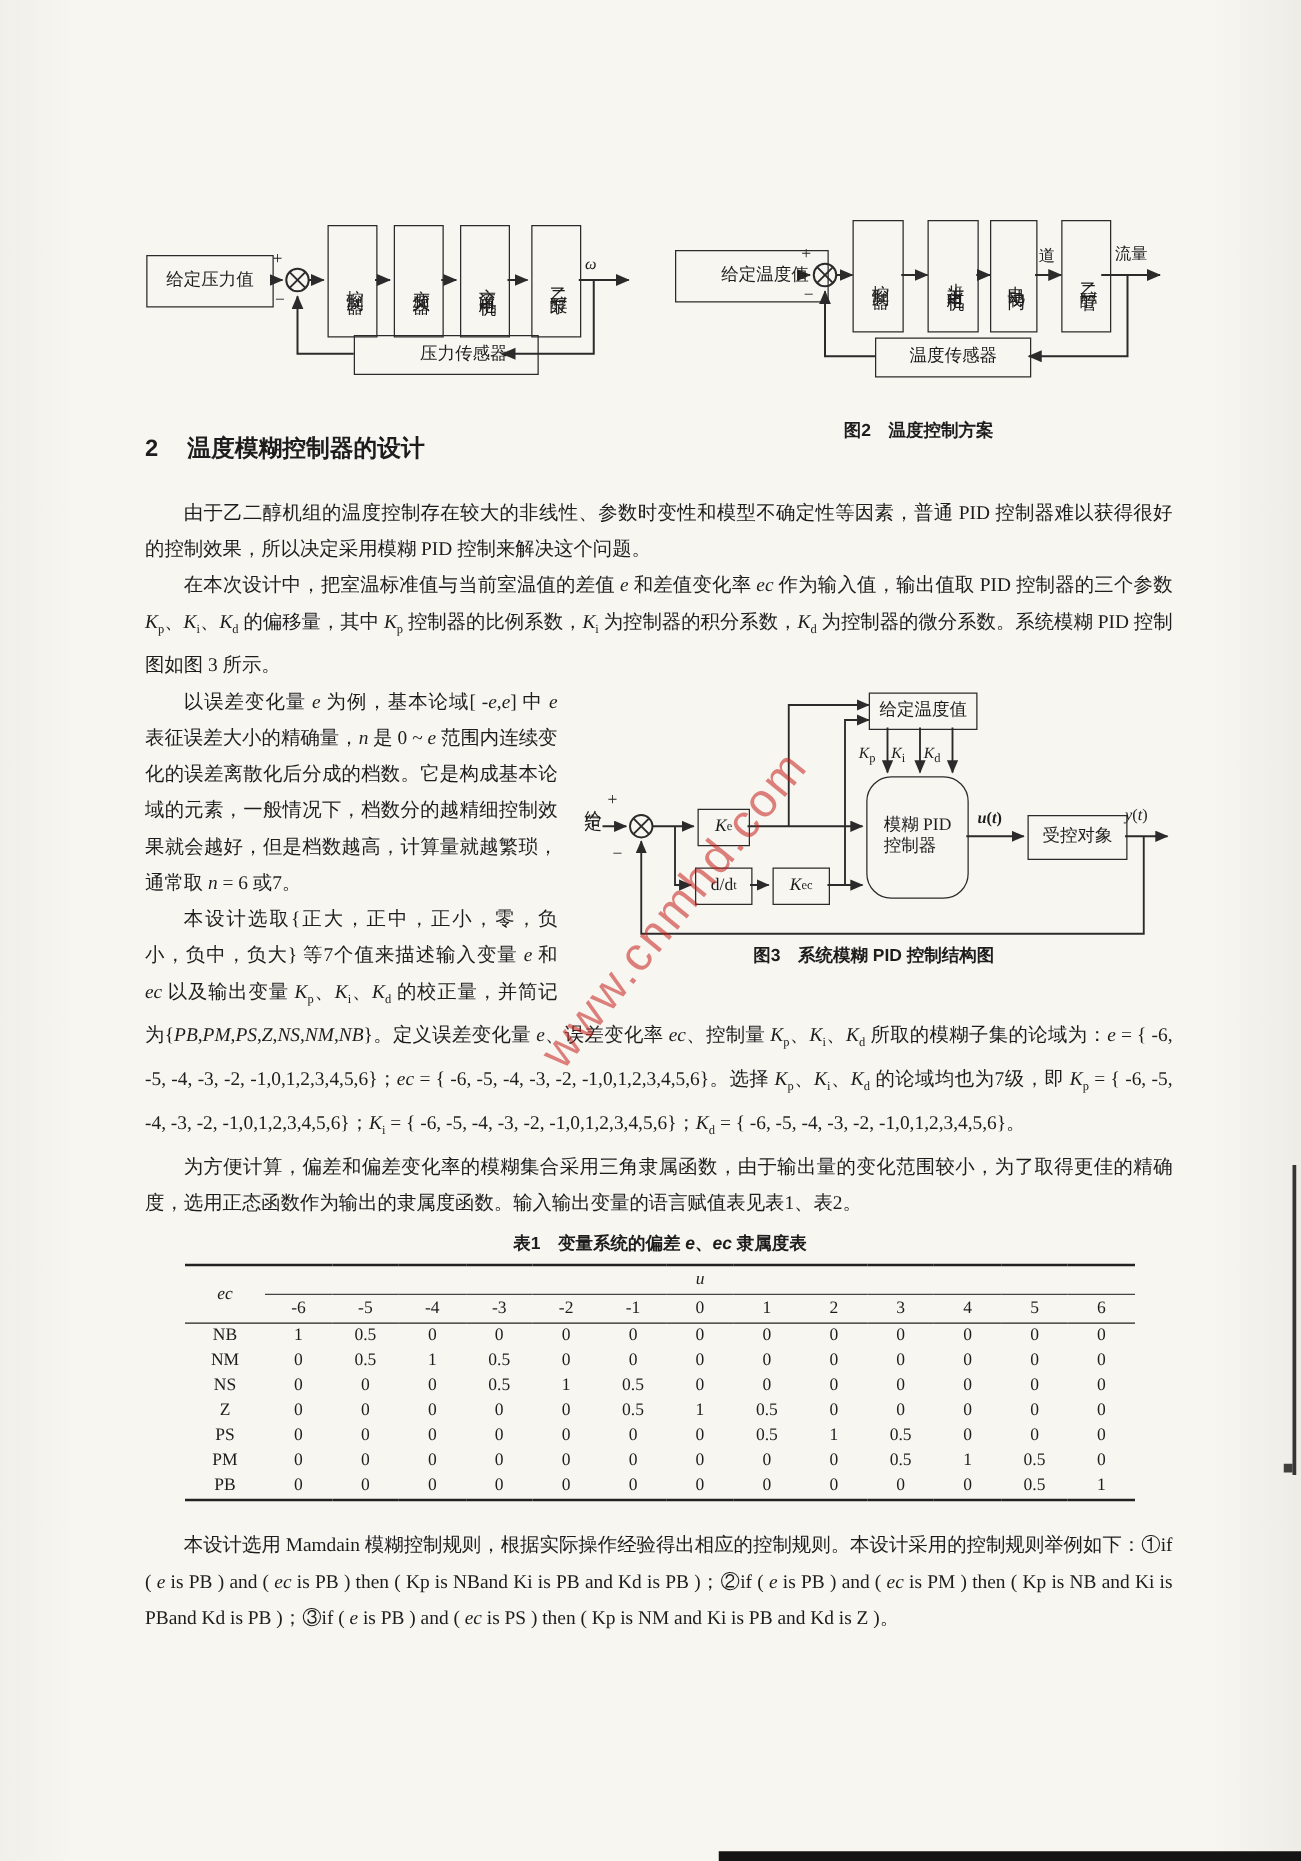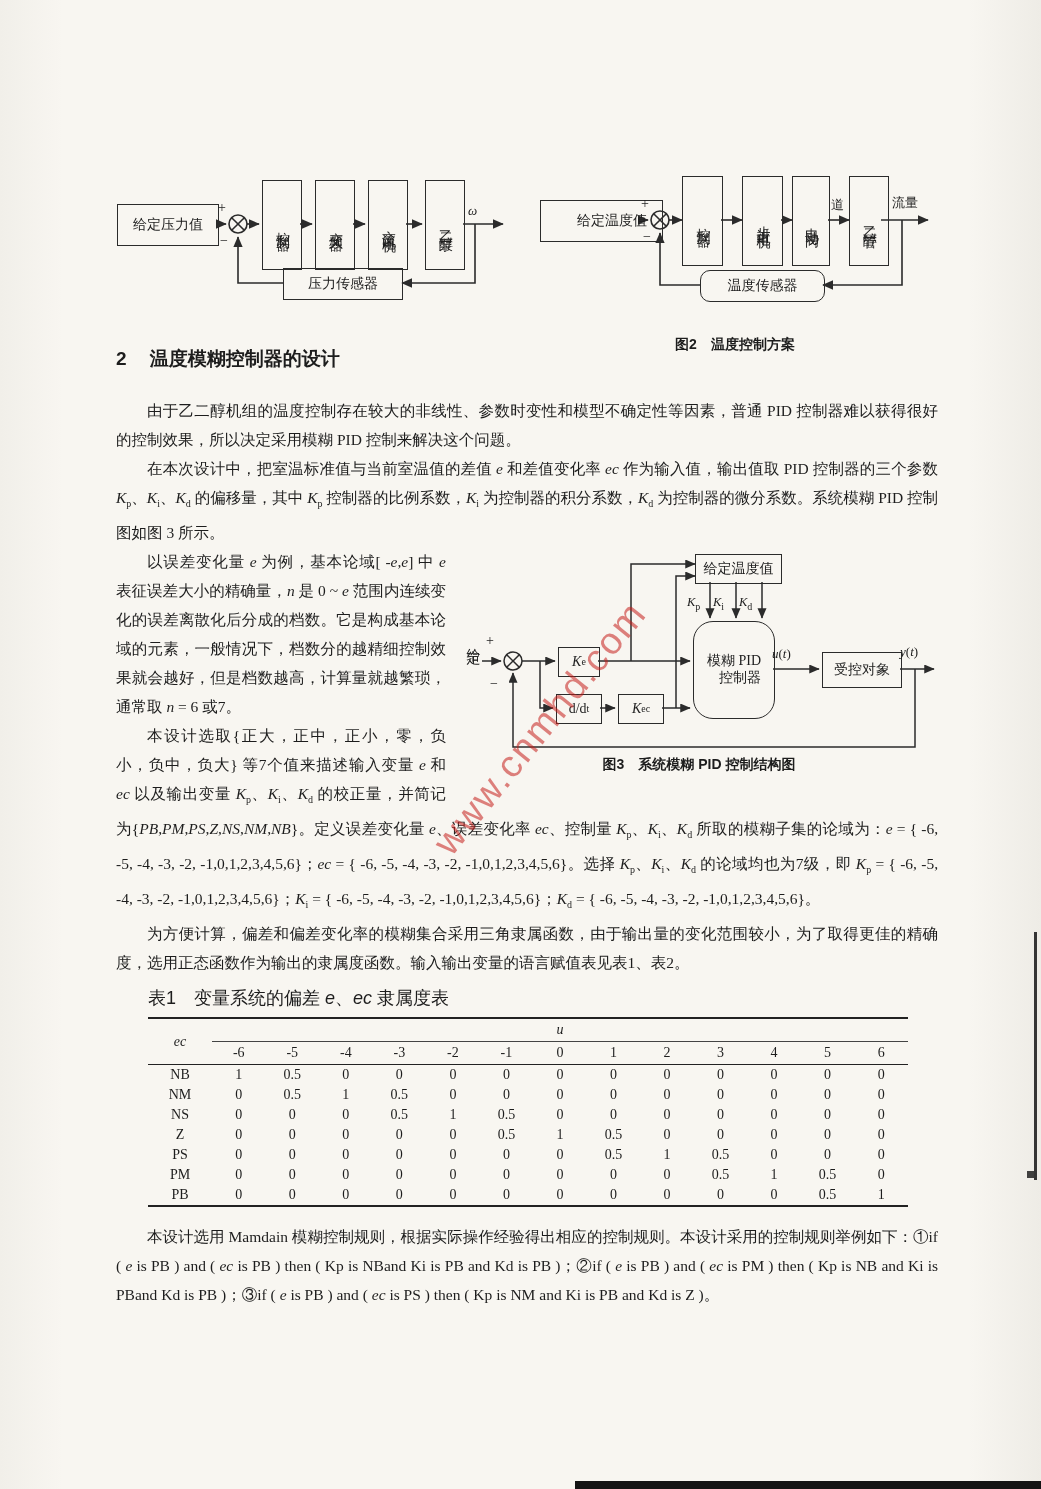--- a/index.html
+++ b/index.html
@@ -5,38 +5,38 @@
   html,body{margin:0;padding:0;background:#888;}
   .page{position:relative;width:1041px;height:1489px;margin:0 auto;
         background:linear-gradient(90deg,#f1efe9,#f8f6f1 6%,#f8f6f1 93%,#eeece6);
         font-family:"Liberation Serif","DejaVu Serif",serif;color:#1d1d1d;overflow:hidden;}
   
   .hdr{position:absolute;top:116px;left:118px;right:106px;display:flex;justify-content:space-between;font-size:15px;}
   
   .fig{position:absolute;}
   .fig svg{position:absolute;left:0;top:0;}
   .blk{position:absolute;border:1.6px solid #2b2b2b;display:flex;align-items:center;justify-content:center;
-       font-size:14px;line-height:1.2;text-align:right;background:transparent;}
+       font-size:14px;line-height:1.2;text-align:left;background:transparent;}
   .vblk{writing-mode:vertical-rl;text-orientation:upright;letter-spacing:3px;}
   .lbl{position:absolute;font-size:13px;line-height:1;}
   .mlbl{position:absolute;font-size:13px;line-height:1;font-family:"Liberation Serif",serif;}
   .figcap{position:absolute;bottom:2px;left:0;width:100%;text-align:center;font-weight:bold;font-size:14px;
           font-family:"Liberation Sans","DejaVu Sans",sans-serif;}
   sub{font-size:10px;}
   
   .sec{position:absolute;top:346px;left:116px;font-weight:bold;font-size:19px;
        font-family:"Liberation Sans","DejaVu Sans",sans-serif;}
   .sec .num{margin-right:18px;}
   
   .body{position:absolute;left:116px;width:822px;font-size:15.5px;line-height:29px;text-align:justify;}
   .body p{margin:0;text-indent:2em;}
   .fig3wrap{float:right;width:478px;height:230px;position:relative;margin:4px 0 4px 14px;}
   
   .tblwrap{position:absolute;left:148px;top:986px;width:760px;}
-  .tblcap{font-weight:normal;font-size:18px;margin-bottom:7px;
+  .tblcap{text-align:center;font-weight:bold;font-size:14px;margin-bottom:7px;
           font-family:"Liberation Sans","DejaVu Sans",sans-serif;}
   table.mem{width:100%;border-collapse:collapse;table-layout:fixed;font-size:14px;
             border-top:2px solid #222;border-bottom:2px solid #222;}
   table.mem th,table.mem td{font-weight:normal;text-align:center;padding:1px 2px;height:18px;line-height:18px;}
   table.mem th.ec{border-bottom:1.8px solid #222;}
   table.mem th.uspan{border-bottom:1px solid #444;height:20px;}
   table.mem tr.colsrow th{border-bottom:1.8px solid #222;height:20px;}
   
   .wm{position:absolute;left:540px;top:728px;transform:translate(-50%,-50%) rotate(-51deg);
       font-family:"Liberation Sans","DejaVu Sans",sans-serif;font-size:38px;letter-spacing:2px;
@@ -73,21 +73,21 @@
       </g>
     </svg>
     <div class="blk" style="left:7px;top:36px;width:100px;height:40px;">给定压力值</div>
     <div class="lbl" style="left:108px;top:33px;font-size:14px;">+</div>
     <div class="lbl" style="left:110px;top:66px;font-size:14px;">−</div>
     <div class="blk vblk" style="left:152px;top:12px;width:38px;height:88px;">控制器</div>
     <div class="blk vblk" style="left:205px;top:12px;width:38px;height:88px;">变频器</div>
     <div class="blk vblk" style="left:258px;top:12px;width:38px;height:88px;">交流电机</div>
     <div class="blk vblk" style="left:315px;top:12px;width:38px;height:88px;">乙二醇泵</div>
     <div class="mlbl" style="left:358px;top:36px;font-style:italic;">ω</div>
-    <div class="blk" style="left:173px;top:100px;width:118px;height:30px;">压力传感器</div>
+    <div class="blk" style="left:173px;top:100px;width:118px;height:30px;padding-left:28px;">压力传感器</div>
   </div>
 
   <div class="fig" style="left:530px;top:168px;width:410px;height:188px;">
     <svg width="410" height="188">
       <defs>
         <marker id="a2" markerWidth="8" markerHeight="8" refX="6.5" refY="3" orient="auto">
           <path d="M0,0 L7,3 L0,6 z" fill="#2b2b2b"></path>
         </marker>
       </defs>
       <g stroke="#2b2b2b" stroke-width="1.6" fill="none">
@@ -108,21 +108,21 @@
     </svg>
     <div class="blk" style="left:10px;top:32px;width:100px;height:40px;padding-left:21px;">给定温度值</div>
     <div class="lbl" style="left:111px;top:29px;font-size:14px;">+</div>
     <div class="lbl" style="left:113px;top:62px;font-size:14px;">−</div>
     <div class="blk vblk" style="left:152px;top:8px;width:39px;height:88px;">控制器</div>
     <div class="blk vblk" style="left:212px;top:8px;width:39px;height:88px;">步进电机</div>
     <div class="blk vblk" style="left:262px;top:8px;width:36px;height:88px;">电动阀</div>
     <div class="lbl" style="left:301px;top:30px;">道</div>
     <div class="blk vblk" style="left:319px;top:8px;width:38px;height:88px;">乙二醇管</div>
     <div class="lbl" style="left:362px;top:28px;">流量</div>
-    <div class="blk" style="left:170px;top:102px;width:123px;height:30px;border-radius:10px;">温度传感器</div>
+    <div class="blk" style="left:170px;top:102px;width:123px;height:30px;">温度传感器</div>
     <div class="figcap">图2　温度控制方案</div>
   </div>
 
   <div class="sec">
     <span class="num">2</span>
     <span>温度模糊控制器的设计</span>
   </div>
 
   <div class="body" style="top:396px;">
     <p>由于乙二醇机组的温度控制存在较大的非线性、参数时变性和模型不确定性等因素，普通 PID 控制器难以获得很好的控制效果，所以决定采用模糊 PID 控制来解决这个问题。</p>
@@ -167,21 +167,21 @@
       <div class="blk" style="left:96px;top:143px;width:44px;height:28px;">d/d<sub>t</sub></div>
       <div class="blk" style="left:158px;top:143px;width:44px;height:28px;">
           <i>K</i>
           <sub>ec</sub>
         </div>
       <div class="blk" style="left:235px;top:3px;width:85px;height:28px;">给定温度值</div>
       <div class="mlbl" style="left:227px;top:45px;font-size:12.5px;"><i>K</i><sub>p</sub></div>
       <div class="mlbl" style="left:253px;top:45px;font-size:12.5px;"><i>K</i><sub>i</sub></div>
       <div class="mlbl" style="left:279px;top:45px;font-size:12.5px;"><i>K</i><sub>d</sub></div>
       <div class="blk" style="left:233px;top:70px;width:80px;height:96px;border-radius:20px;">模糊 PID<br>控制器</div>
-      <div class="mlbl" style="left:312px;top:96px;"><i>u</i>(<i>t</i>)</div>
+      <div class="mlbl" style="left:322px;top:96px;font-weight:bold;"><i>u</i>(<i>t</i>)</div>
       <div class="blk" style="left:362px;top:101px;width:78px;height:34px;">受控对象</div>
       <div class="mlbl" style="left:440px;top:94px;"><i>y</i>(<i>t</i>)</div>
       <div class="figcap">图3　系统模糊 PID 控制结构图</div>
     </div>
 
     <p>以误差变化量 <i>e</i> 为例，基本论域[ -<i>e</i>,<i>e</i>] 中 <i>e</i> 表征误差大小的精确量，<i>n</i> 是 0 ~ <i>e</i> 范围内连续变化的误差离散化后分成的档数。它是构成基本论域的元素，一般情况下，档数分的越精细控制效果就会越好，但是档数越高，计算量就越繁琐，通常取 <i>n</i> = 6 或7。</p>
     <p>本设计选取{正大，正中，正小，零，负小，负中，负大} 等7个值来描述输入变量 <i>e</i> 和 <i>ec</i> 以及输出变量 <i>K</i><sub>p</sub>、<i>K</i><sub>i</sub>、<i>K</i><sub>d</sub> 的校正量，并简记为{<i>PB</i>,<i>PM</i>,<i>PS</i>,<i>Z</i>,<i>NS</i>,<i>NM</i>,<i>NB</i>}。定义误差变化量 <i>e</i>、误差变化率 <i>ec</i>、控制量 <i>K</i><sub>p</sub>、<i>K</i><sub>i</sub>、<i>K</i><sub>d</sub> 所取的模糊子集的论域为：<i>e</i> = { -6, -5, -4, -3, -2, -1,0,1,2,3,4,5,6}；<i>ec</i> = { -6, -5, -4, -3, -2, -1,0,1,2,3,4,5,6}。选择 <i>K</i><sub>p</sub>、<i>K</i><sub>i</sub>、<i>K</i><sub>d</sub> 的论域均也为7级，即 <i>K</i><sub>p</sub> = { -6, -5, -4, -3, -2, -1,0,1,2,3,4,5,6}；<i>K</i><sub>i</sub> = { -6, -5, -4, -3, -2, -1,0,1,2,3,4,5,6}；<i>K</i><sub>d</sub> = { -6, -5, -4, -3, -2, -1,0,1,2,3,4,5,6}。</p>
     <p>为方便计算，偏差和偏差变化率的模糊集合采用三角隶属函数，由于输出量的变化范围较小，为了取得更佳的精确度，选用正态函数作为输出的隶属度函数。输入输出变量的语言赋值表见表1、表2。</p>
   </div>
 

